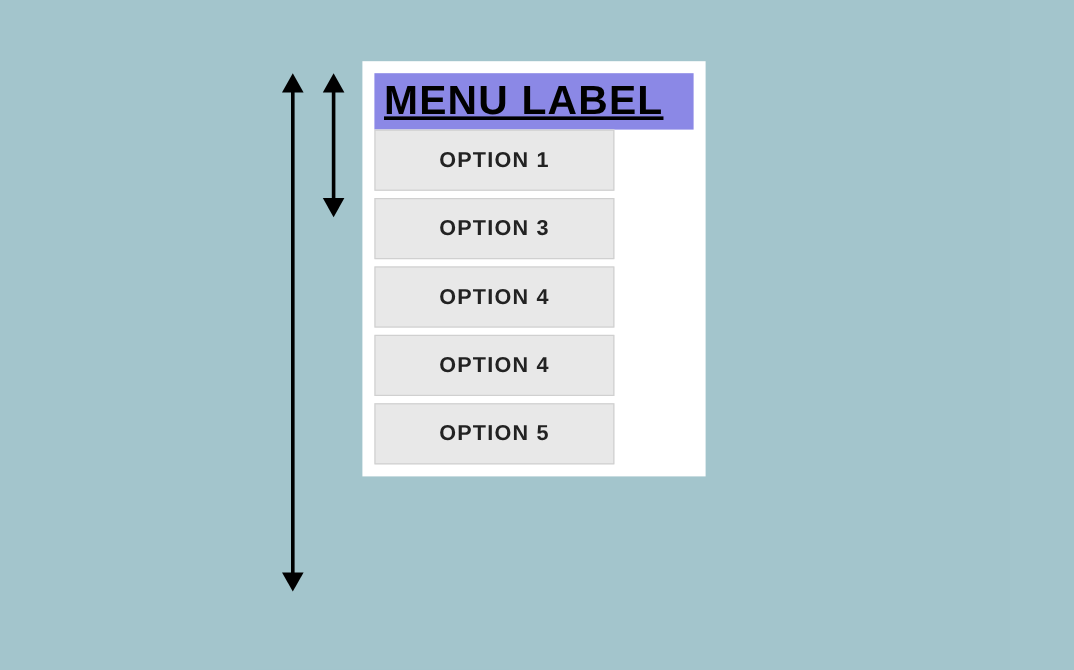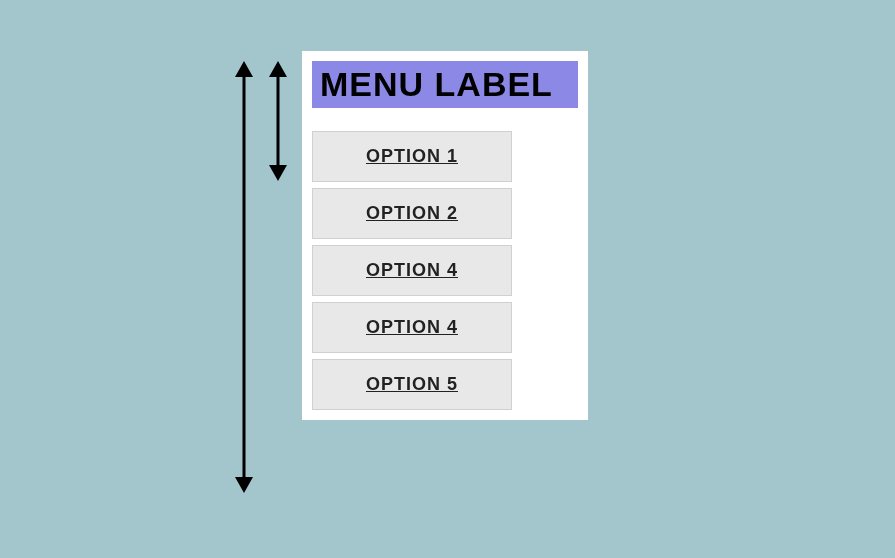--- a/index.html
+++ b/index.html
@@ -65,39 +65,39 @@
       width: 286px;
       background: #fff;
       padding: 10px;
     }
     .menu-label {
       background: #8b88e6;
       padding: 4px 8px;
       font-size: 34px;
       font-weight: bold;
       letter-spacing: 1px;
-      margin-bottom: 23px;
+      margin-bottom: 0;
       white-space: nowrap;
+      text-decoration: underline;
     }
     .options-wrap {
       width: 200px;
       display: flex;
       flex-direction: column;
       gap: 6px;
     }
     .option-item {
       background: #e8e8e8;
       border: 1px solid #d0d0d0;
       padding: 14px 4px;
       text-align: center;
       font-size: 18px;
       font-weight: bold;
       letter-spacing: 1px;
       color: #222;
-      text-decoration: underline;
     }
   </style>
 </head>
 <body>
 
 <div class="arrow-tall">
   <span class="arrow-head-up"></span>
   <span class="arrow-line"></span>
   <span class="arrow-head-down"></span>
 </div>
@@ -105,18 +105,18 @@
 <div class="arrow-short">
   <span class="arrow-head-up"></span>
   <span class="arrow-line"></span>
   <span class="arrow-head-down"></span>
 </div>
 
 <div class="menu-container">
   <div class="menu-label">MENU LABEL</div>
   <div class="options-wrap">
     <div class="option-item">OPTION 1</div>
-    <div class="option-item">OPTION 2</div>
+    <div class="option-item">OPTION 3</div>
     <div class="option-item">OPTION 4</div>
     <div class="option-item">OPTION 4</div>
     <div class="option-item">OPTION 5</div>
   </div>
 </div>
 
 </body></html>

